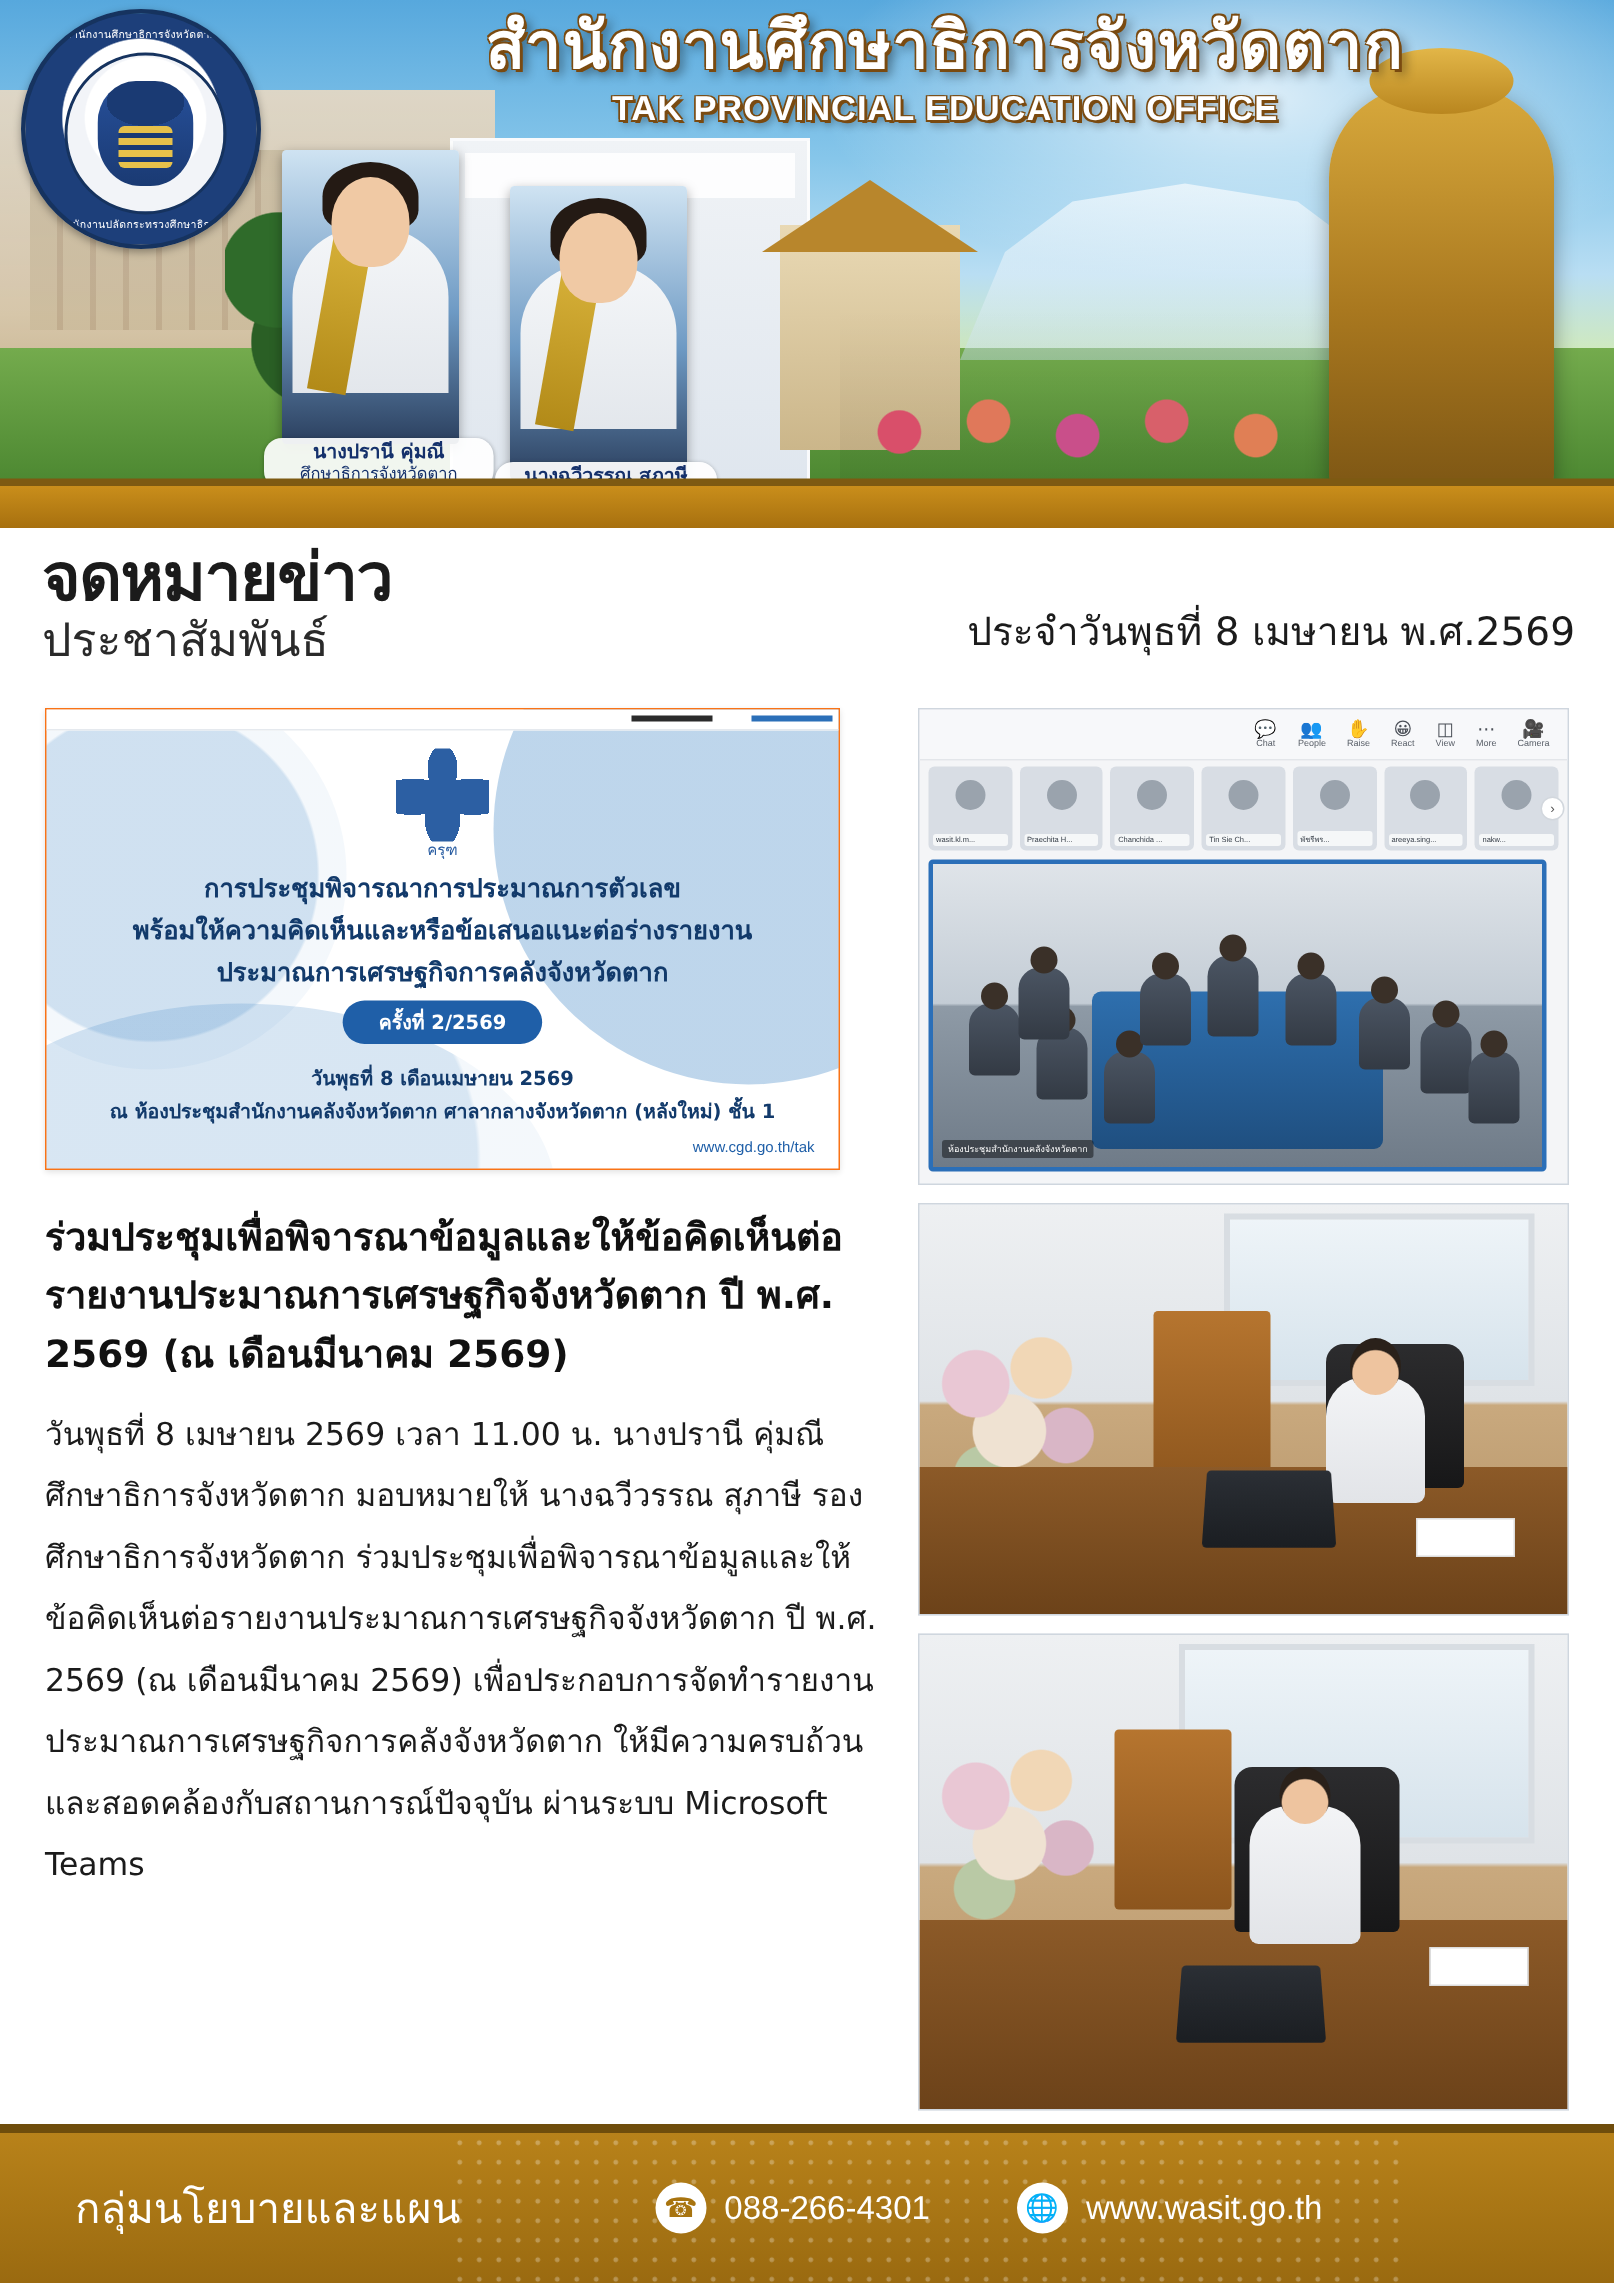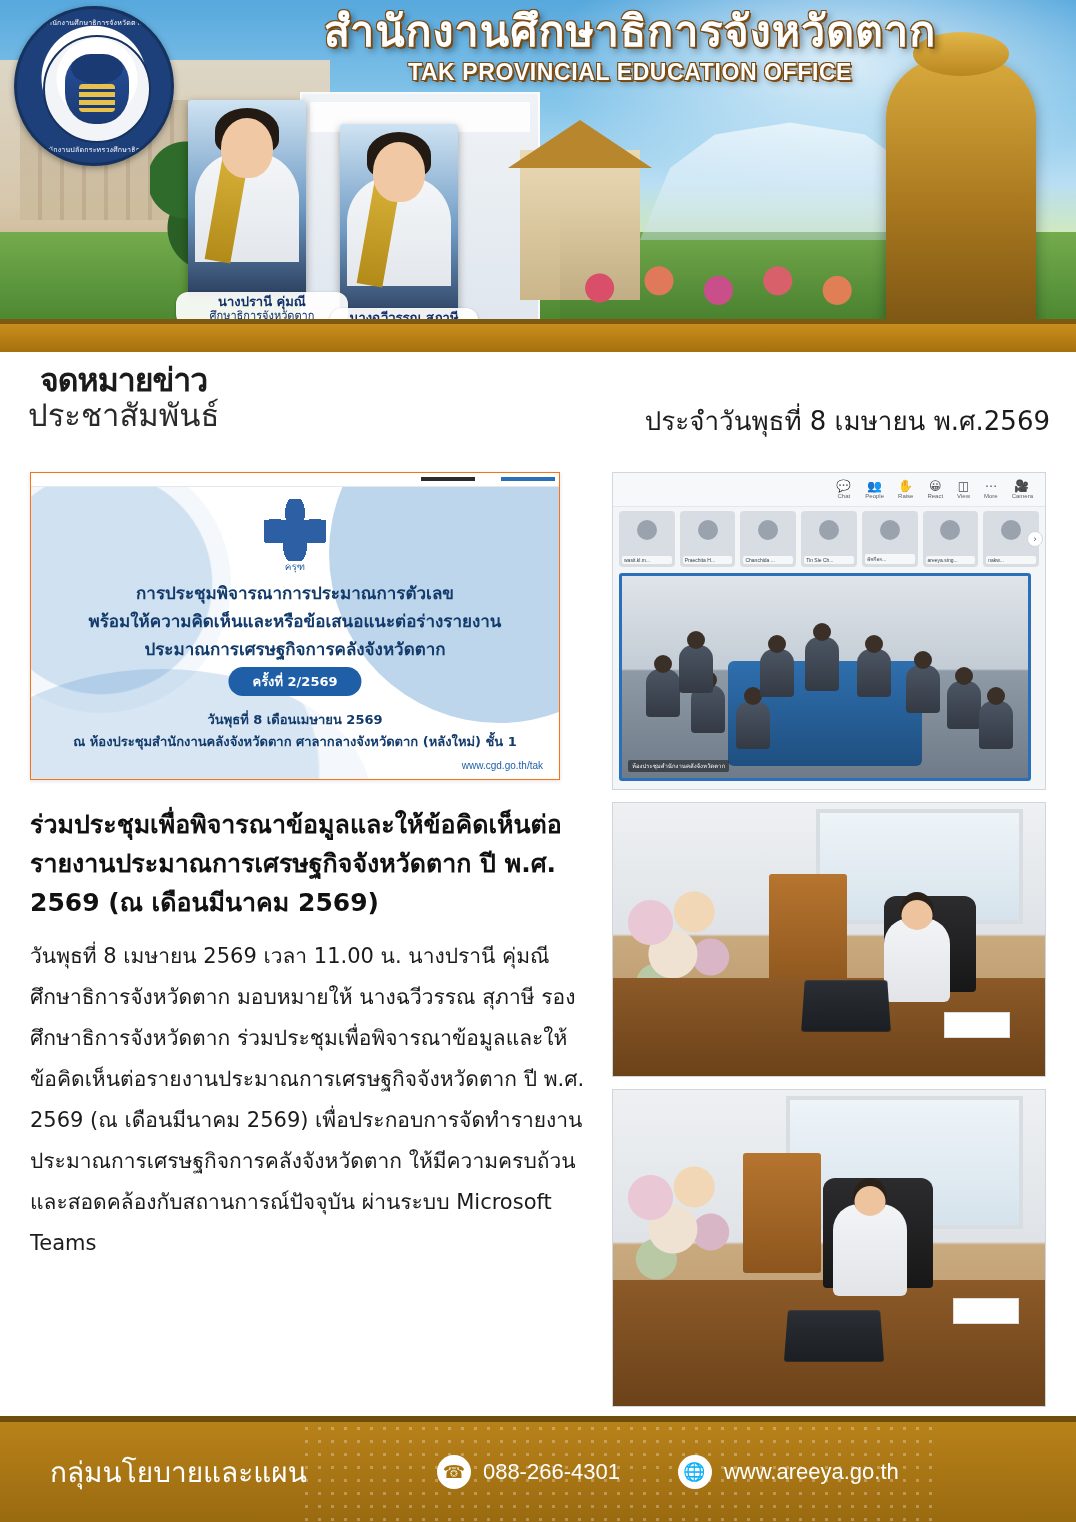--- a/index.html
+++ b/index.html
@@ -149,21 +149,21 @@
     background: rgba(255,255,255,.92);
     border-radius: 12px;
     padding: 3px 10px;
     text-align:center;
     font-family:"DejaVu Sans", sans-serif;
     color:#14306b;
     box-shadow: 0 1px 3px rgba(0,0,0,.3);
   }
   .name-plate .n { font-size: 13px; font-weight:700; line-height:1.15; }
   .name-plate .p { font-size: 11px; line-height:1.15; }
-  .plate-1 { left: 176px; top: 292px; width: 172px; }
+  .plate-1 { left: 176px; top: 292px; width: 153px; }
   .plate-2 { left: 330px; top: 308px; width: 148px; }
 
   .statue {
     position:absolute; right: 40px; bottom: 24px; width: 150px; height: 270px; z-index:5;
     background: linear-gradient(180deg,#d8a93c 0%, #a9781f 55%, #7d5614 100%);
     border-radius: 60px 60px 12px 12px;
     box-shadow: 0 4px 14px rgba(0,0,0,.35);
   }
   .statue:before{
     content:""; position:absolute; left:50%; top:-26px; transform:translateX(-50%);
@@ -212,21 +212,21 @@
   
   .title-row {
     position: relative; width: 1076px; height: 110px;
     padding: 18px 28px 0 28px;
   }
   .headline {
     position:absolute; left: 28px; top: 12px;
     font-family:"DejaVu Sans", sans-serif;
   }
   .headline .l1 {
-    font-size: 32px; font-weight: 700; color: #1b1b1b; line-height: 1;
+    font-size: 44px; font-weight: 700; color: #1b1b1b; line-height: 1;
     letter-spacing: -1px;
     text-align: center;
   }
   .headline .l2 {
     font-size: 31px; font-weight: 400; color: #2a2a2a; line-height: 1.15; margin-top: 2px;
   }
   .date-line {
     position:absolute; right: 26px; top: 48px;
     font-family:"DejaVu Sans", sans-serif;
     font-size: 26px; color:#1b1b1b;
@@ -677,15 +677,15 @@
   <div class="footer-dots"></div>
   <div class="footer-dept">กลุ่มนโยบายและแผน</div>
 
   <div class="footer-item footer-phone">
     <span class="circle-icon">☎</span>
     <span>088-266-4301</span>
   </div>
 
   <div class="footer-item footer-web">
     <span class="circle-icon">🌐</span>
-    <span>www.areeya.go.th</span>
+    <span>www.wasit.go.th</span>
   </div>
 </div>
 
 </body></html>

